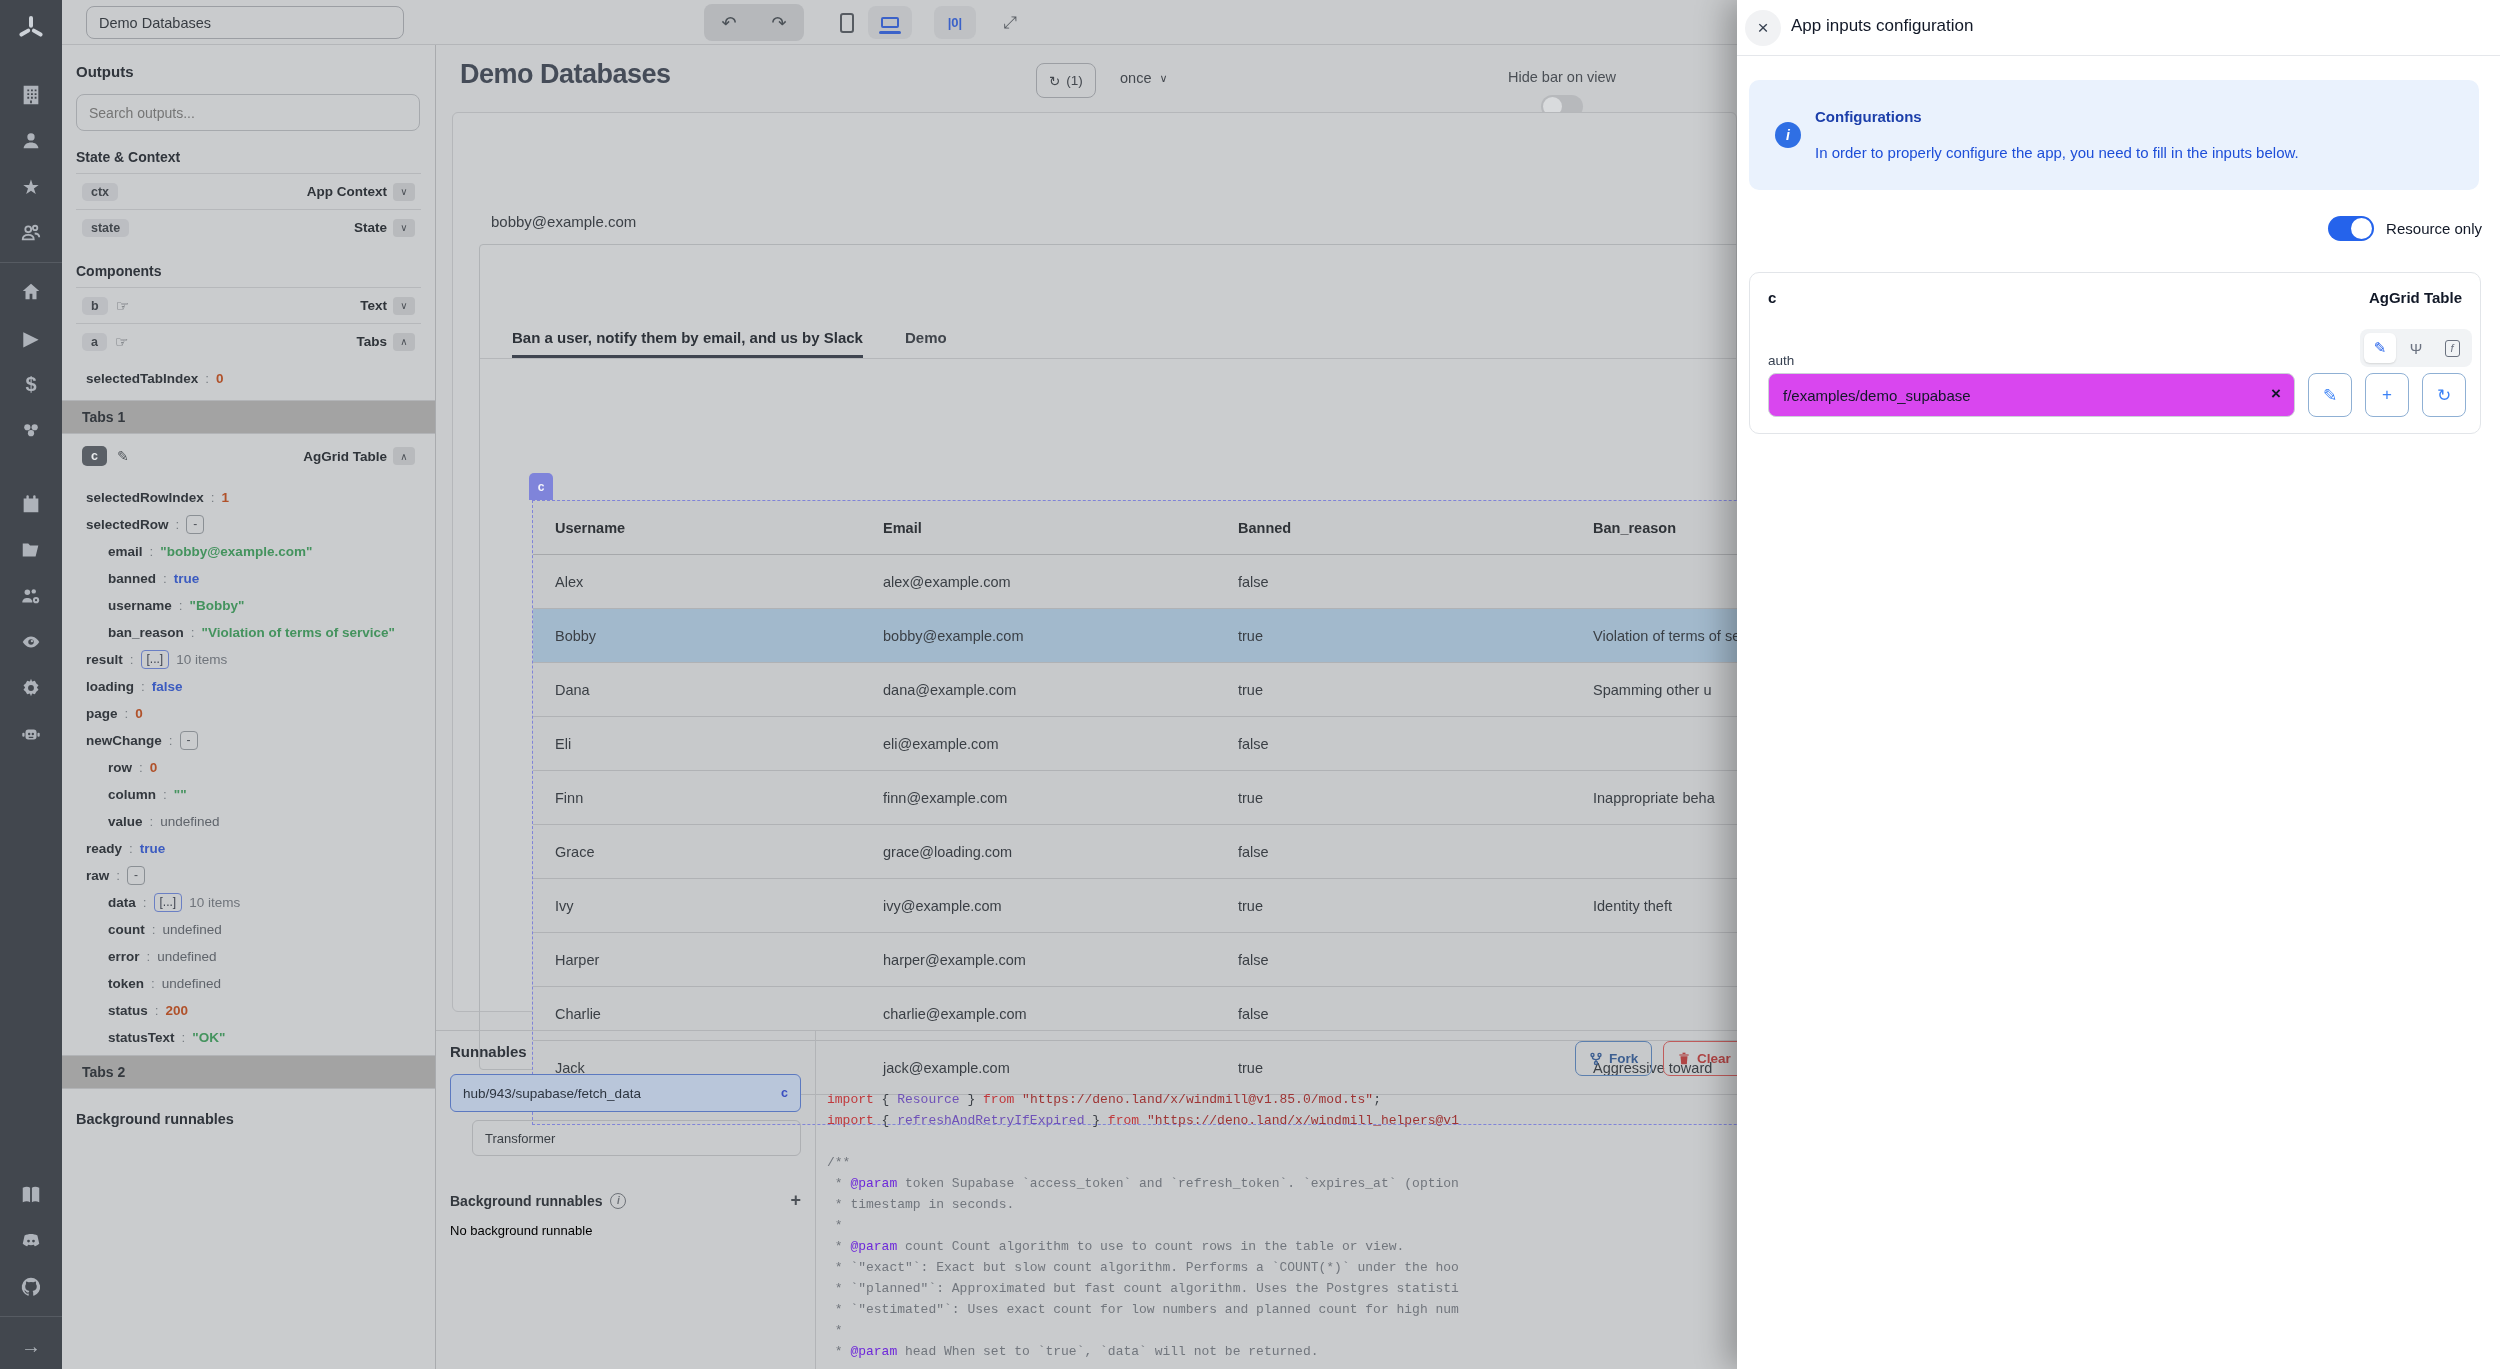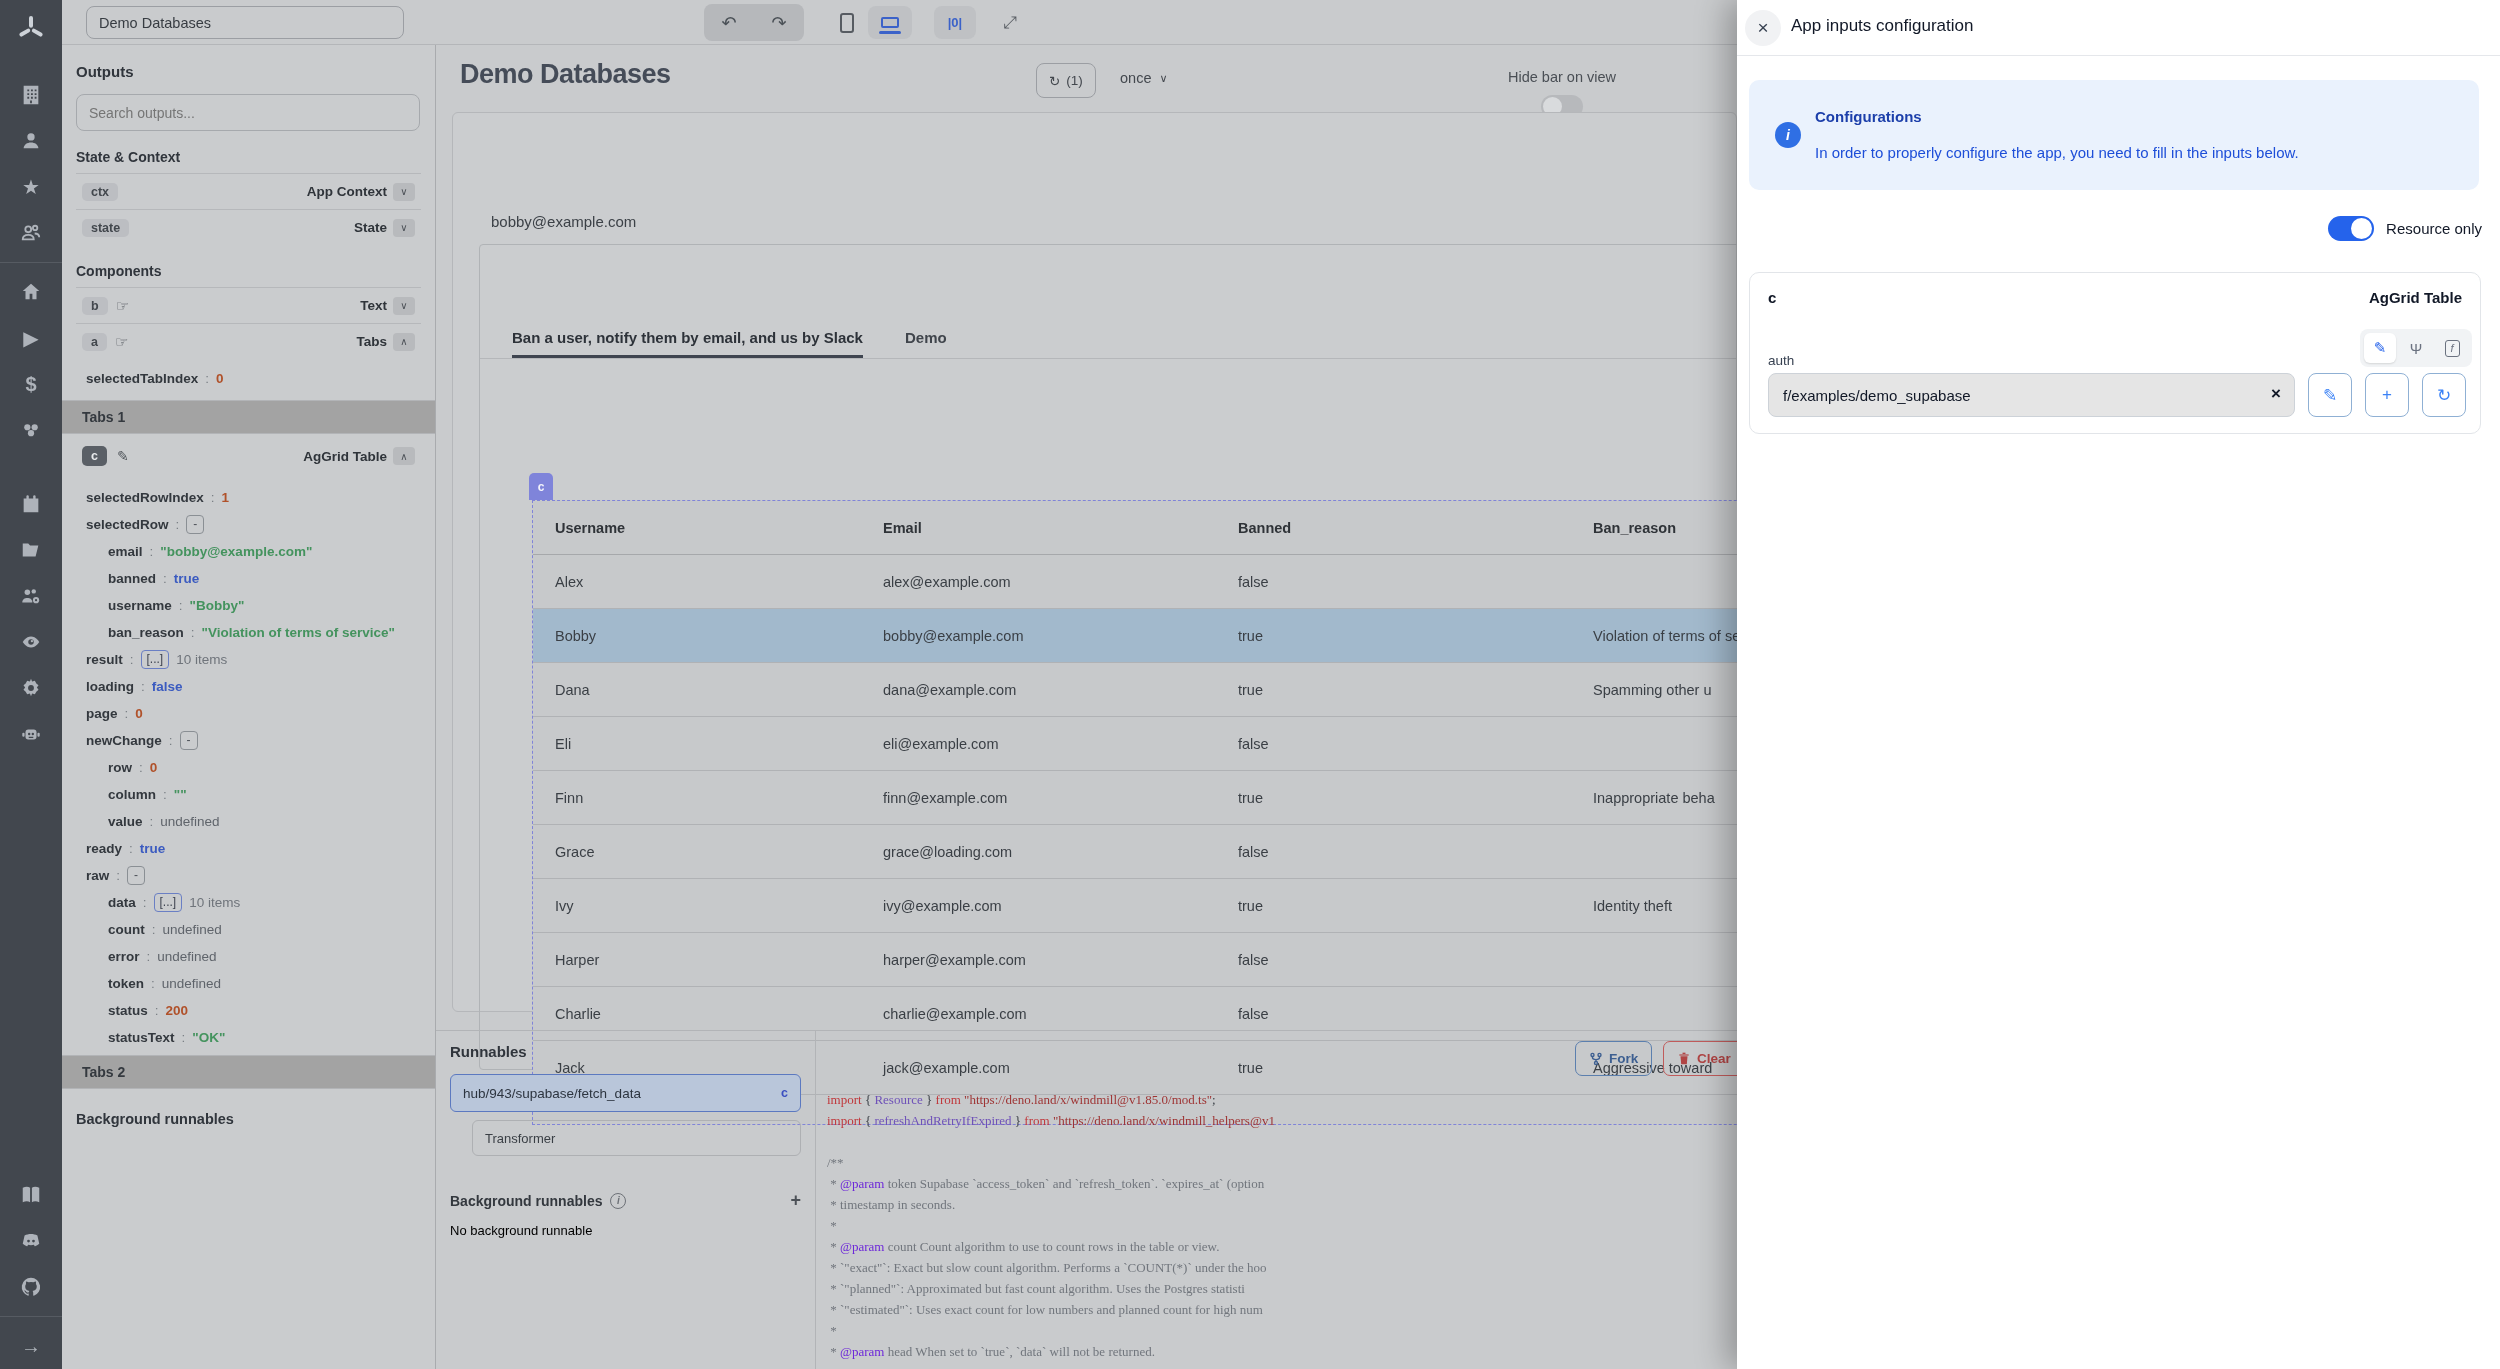--- a/index.html
+++ b/index.html
@@ -110,21 +110,21 @@
   .plus-btn { margin-left:auto; font-size:18px; color:#4c5157; cursor:pointer; }
   .bg-run-empty { margin-top:12px; font-size:13px; color:#000000; }
   .editor { position:absolute; left:381px; top:0; width:920px; height:339px; }
   .ed-hdr { position:absolute; left:10px; top:10px; width:735px; height:35px; border:1px solid #aeb0b3; border-radius:6px;
             background:#cdcfd1; display:flex; align-items:center; padding:0 12px; font-size:13px; color:#3a3f45; }
   .fork-btn { position:absolute; left:758px; top:10px; height:35px; border:1px solid #5b7fae; border-radius:7px; color:#3d5f91;
               display:flex; align-items:center; gap:6px; padding:0 13px; font-size:13.5px; font-weight:600; background:transparent; }
   .clear-btn { position:absolute; left:846px; top:10px; height:35px; border:1px solid #c05b5b; border-radius:7px; color:#b04444;
                display:flex; align-items:center; gap:6px; padding:0 13px; font-size:13.5px; font-weight:600; background:transparent; }
   .code { position:absolute; left:10px; top:58px; width:905px; height:276px; overflow:hidden;
-          font-family:Liberation Serif, serif; font-size:13px; line-height:21px; white-space:pre; color:#3c4147; }
+          font-family:Liberation Mono, monospace; font-size:13px; line-height:21px; white-space:pre; color:#3c4147; }
   .code .kw { color:#c0383c; } .code .id { color:#6f52b8; } .code .str { color:#9e3434; }
   .code .cm { color:#71767d; } .code .at { color:#6d28d9; }
 
   
   .drawer { position:absolute; left:1737px; top:0; width:763px; height:1369px; background:#ffffff; z-index:40;
             box-shadow:-10px 0 30px rgba(0,0,0,0.28); }
   .dw-hdr { position:relative; height:56px; border-bottom:1px solid #e5e7eb; }
   .dw-close { position:absolute; left:8px; top:10px; width:36px; height:36px; border-radius:50%; background:#f1f2f4;
               display:flex; align-items:center; justify-content:center; font-size:19px; color:#374151; cursor:pointer; }
   .dw-title { position:absolute; left:54px; top:16px; font-size:17px; font-weight:400; color:#111827; }
@@ -144,21 +144,21 @@
               display:flex; align-items:center; padding:4px; gap:4px; }
   .cc-tool { width:32px; height:30px; display:flex; align-items:center; justify-content:center; border-radius:6px;
              color:#6b7280; font-size:15px; cursor:pointer; }
   .cc-tool.active { background:#ffffff; color:#2563eb; box-shadow:0 1px 2px rgba(0,0,0,.12); }
   .fx-box { width:15px; height:17px; border:1.5px solid #6b7280; border-radius:3px; font-size:11px; font-style:italic;
             display:flex; align-items:center; justify-content:center; }
   .cc-label { position:absolute; left:18px; top:80px; font-size:13.5px; color:#374151; }
   .cc-inputrow { position:absolute; left:18px; top:100px; right:14px; height:44px; display:flex; gap:13px; }
   .cc-input { flex:1; position:relative; }
   .cc-input input { width:100%; height:44px; border:1px solid #cdd2d8; border-radius:8px; font-size:15px; color:#111827;
-                    padding:0 40px 0 14px; font-family:inherit; background:#e5e5e5; }
+                    padding:0 40px 0 14px; font-family:inherit; background:#d946ef; }
   .cc-input .clr { position:absolute; right:14px; top:11px; font-size:17px; font-weight:700; color:#111827; cursor:pointer; }
   .cc-btn { width:44px; height:44px; border:1px solid #8fb0d4; border-radius:8px; background:#fff; color:#3b82f6;
             font-size:17px; display:flex; align-items:center; justify-content:center; cursor:pointer; }
 </style>
 </head>
 <body>
 
 <div id="app">
 
   <nav class="sidebar">

